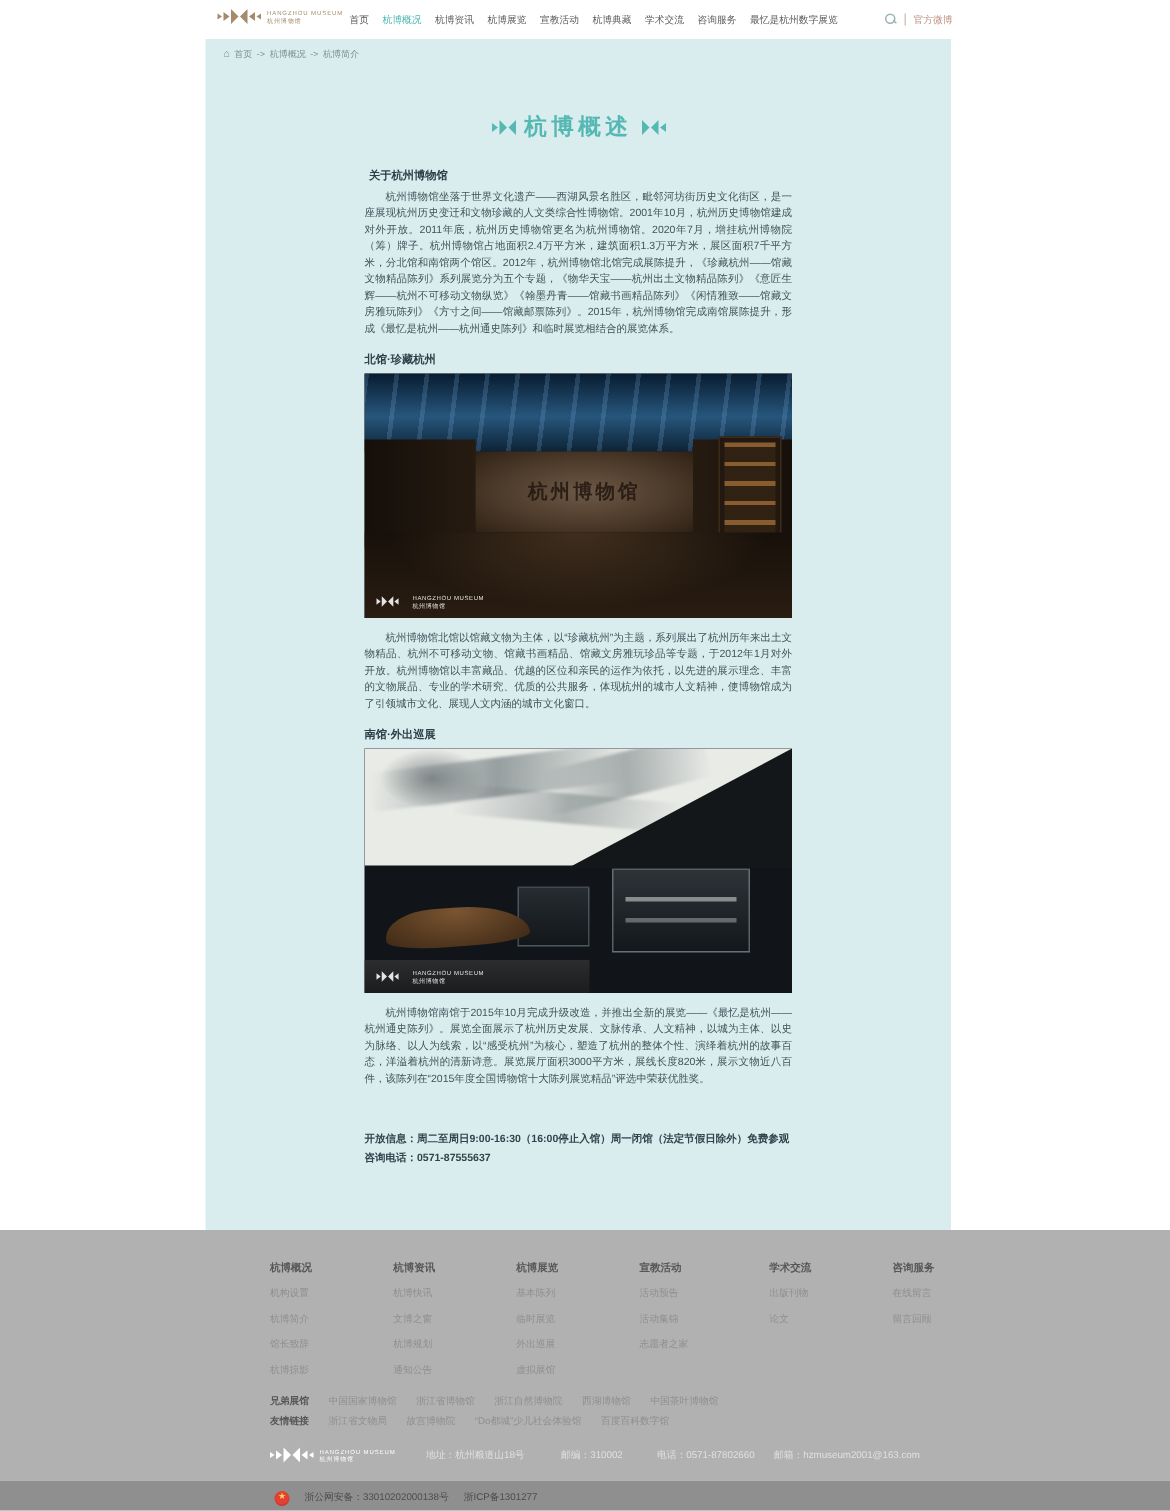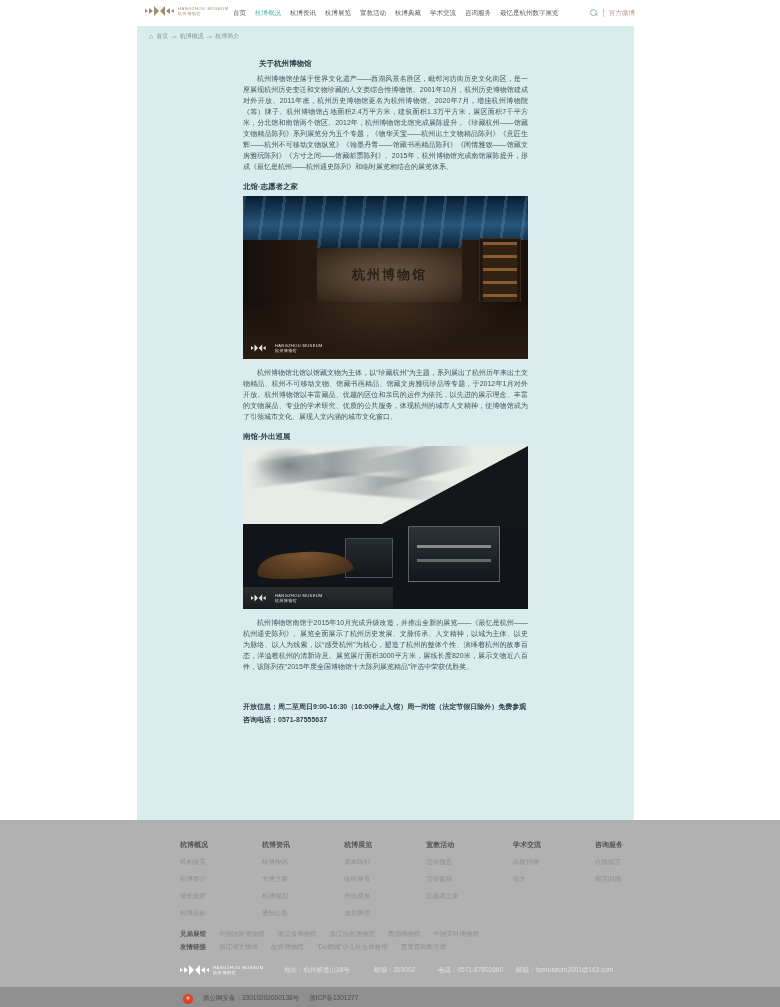--- a/index.html
+++ b/index.html
@@ -33,21 +33,21 @@
   
   .content-col { margin-left:137px; width:497px; background:#d9edee; min-height:794px; padding-top:6px; position:relative; }
   .breadcrumb { margin-left:12px; font-size:6px; color:#7e9094; display:flex; align-items:center; gap:3px; }
   .home-icon::before { content:"⌂"; font-size:7px; color:#7e9094; }
 
   .page-title { margin-top:34px; display:flex; justify-content:center; align-items:center; gap:6px; color:#56b8b3; }
   .page-title .t { font-size:15px; letter-spacing:3px; font-weight:bold; }
   .orn { display:flex; align-items:center; gap:1px; color:#56b8b3; }
 
   .article { width:285px; margin:18px auto 0; color:#42525a; }
-  .about-h { font-size:7.5px; font-weight:bold; color:#2e3e47; margin:0 16px 4px; }
+  .about-h { font-size:7.5px; font-weight:bold; color:#2e3e47; margin:0 3px 4px; }
   .sec-h { font-size:7.5px; font-weight:bold; color:#2e3e47; margin:10px 0 4px; }
   p.body { font-size:7px; line-height:11px; text-align:justify; text-indent:14px; margin:0 0 6px; }
   .info { margin-top:28px; font-size:7px; font-weight:bold; line-height:13px; color:#33434c; }
 
   
   .photo { width:285px; height:163px; position:relative; overflow:hidden; background:#1b130d; margin-bottom:8px; }
   
   .ph1-ceiling { position:absolute; top:0; left:0; width:100%; height:52px;
     background:
       repeating-linear-gradient(97deg, rgba(120,170,215,.22) 0 3px, transparent 3px 20px),
@@ -147,26 +147,39 @@
 <div class="content-col">
   <div class="breadcrumb">
     <span class="home-icon"></span>
     <a>首页</a>
     <span>-&gt;</span>
     <a>杭博概况</a>
     <span>-&gt;</span>
     <a>杭博简介</a>
   </div>
 
+  <div class="page-title">
+    <span class="orn">
+      <span class="tri tr2"></span>
+        <span class="tri tr3"></span>
+        <span class="tri tl3"></span>
+    </span>
+    <span class="t">杭博概述</span>
+    <span class="orn">
+      <span class="tri tr3"></span>
+        <span class="tri tl3"></span>
+        <span class="tri tl2"></span>
+    </span>
+  </div>
 
   <div class="article">
     <div class="about-h">关于杭州博物馆</div>
     <p class="body">杭州博物馆坐落于世界文化遗产——西湖风景名胜区，毗邻河坊街历史文化街区，是一座展现杭州历史变迁和文物珍藏的人文类综合性博物馆。2001年10月，杭州历史博物馆建成对外开放。2011年底，杭州历史博物馆更名为杭州博物馆。2020年7月，增挂杭州博物院（筹）牌子。杭州博物馆占地面积2.4万平方米，建筑面积1.3万平方米，展区面积7千平方米，分北馆和南馆两个馆区。2012年，杭州博物馆北馆完成展陈提升，《珍藏杭州——馆藏文物精品陈列》系列展览分为五个专题，《物华天宝——杭州出土文物精品陈列》《意匠生辉——杭州不可移动文物纵览》《翰墨丹青——馆藏书画精品陈列》《闲情雅致——馆藏文房雅玩陈列》《方寸之间——馆藏邮票陈列》。2015年，杭州博物馆完成南馆展陈提升，形成《最忆是杭州——杭州通史陈列》和临时展览相结合的展览体系。</p>
 
-    <div class="sec-h">北馆·志愿者之家</div>
+    <div class="sec-h">北馆·珍藏杭州</div>
     <div class="photo">
       <div class="ph1-ceiling"></div>
       <div class="ph1-sidel"></div>
       <div class="ph1-sider"></div>
       <div class="ph1-wall">
         <span class="ph1-walltext">杭州博物馆</span>
       </div>
       <div class="ph1-cabinet">
           <div class="ph1-cabinet-inner"></div>
         </div>

